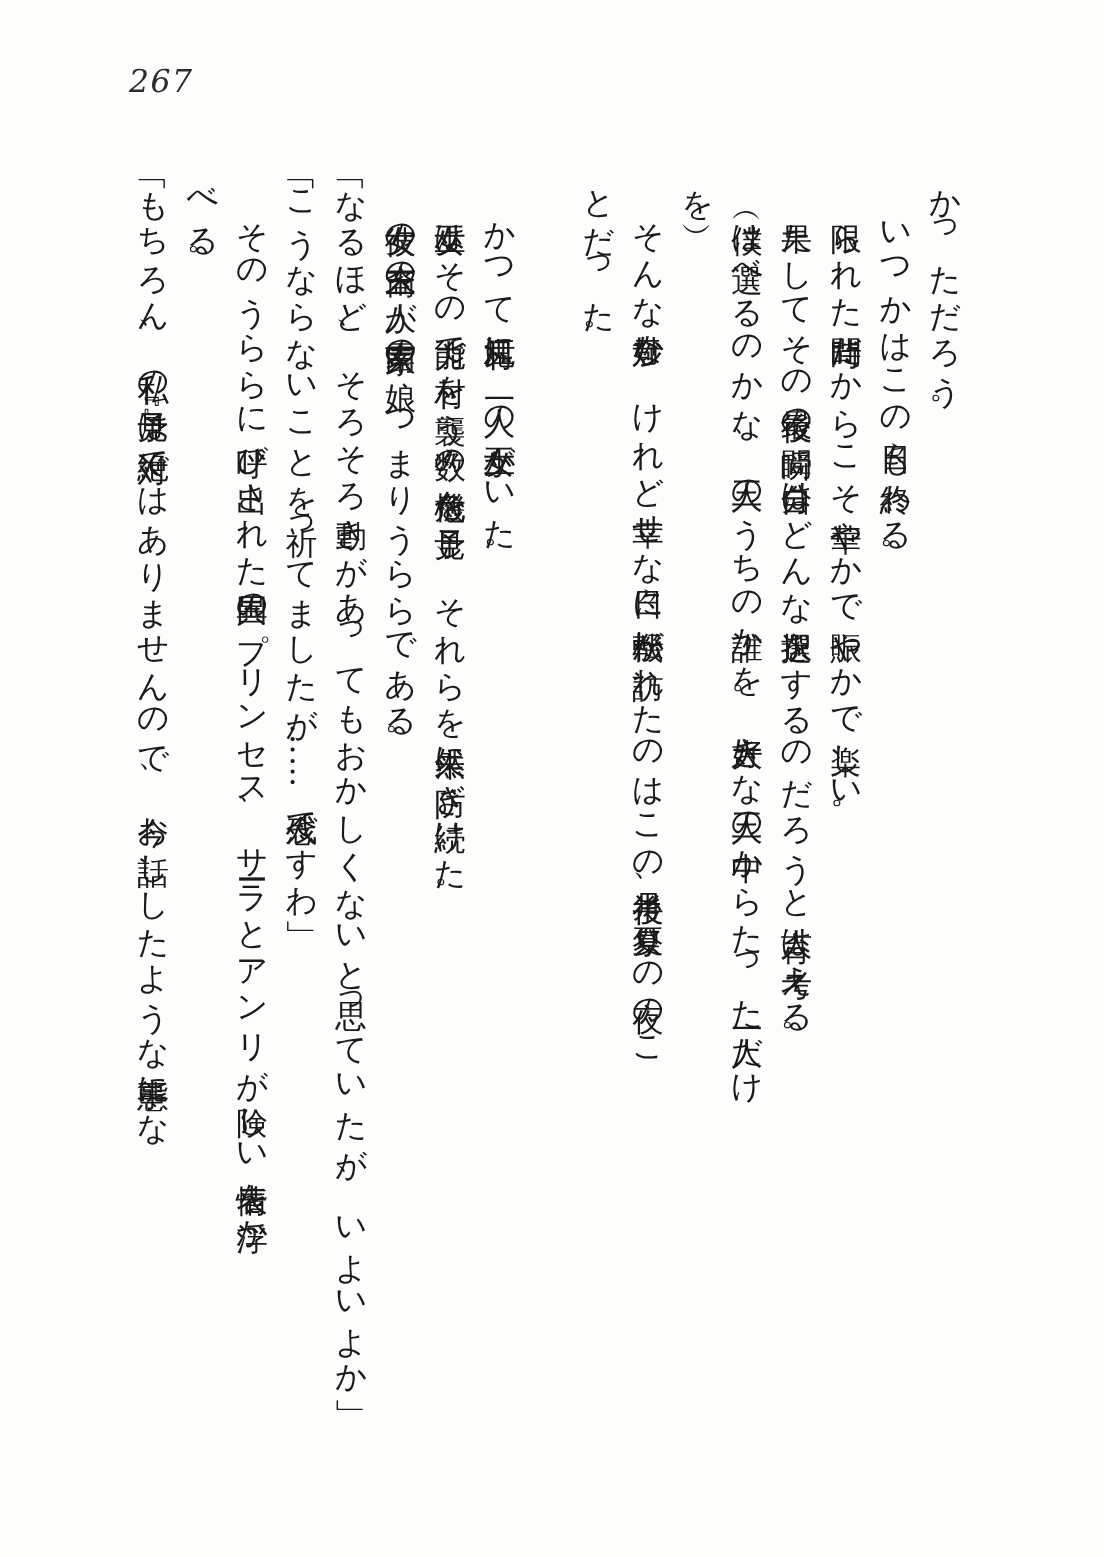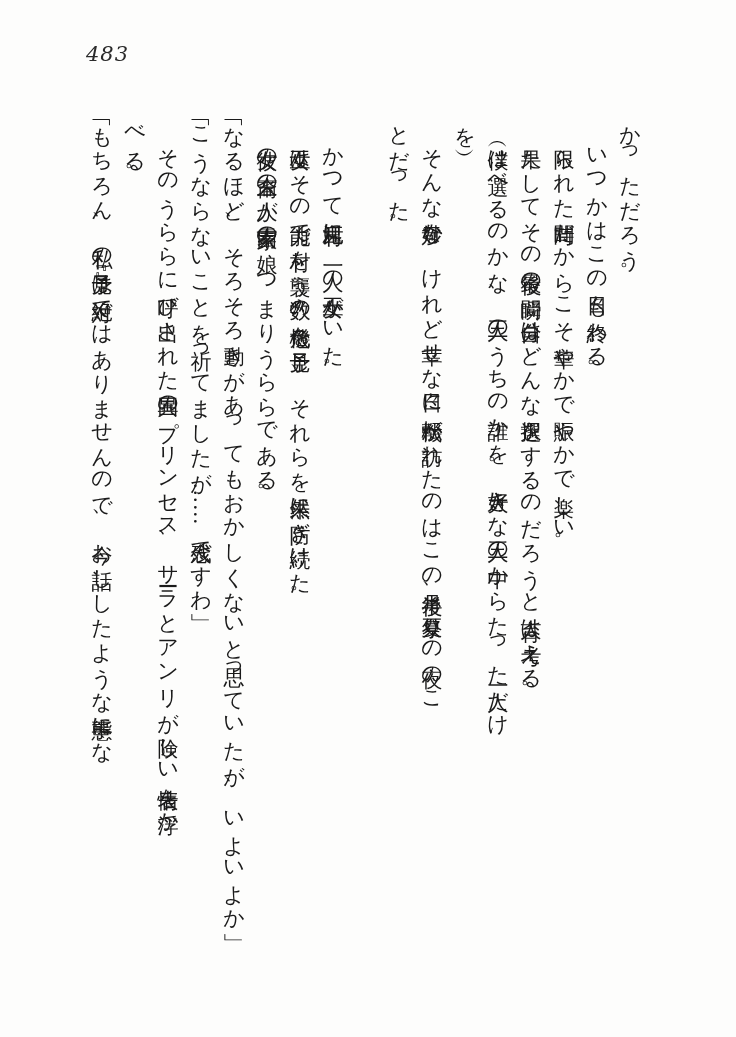--- a/index.html
+++ b/index.html
@@ -51,21 +51,21 @@
     padding: 0;
     white-space: nowrap;        
     text-align: left;           
   }
 </style>
 </head>
 <body>
 
 <div class="book-page">
 
-  <div class="page-number">483</div>
+  <div class="page-number">267</div>
 
   <div class="text-area">
     <p class="text-line">かっただろう。</p>
     <p class="text-line">　いつかはこの日々も終わる。</p>
     <p class="text-line">　限られた時間だからこそ華やかで賑やかで楽しい。</p>
     <p class="text-line">　果たしてその最後の瞬間、自分はどんな選択をするのだろうと育人は考える。</p>
     <p class="text-line">　（僕は選べるのかな、三人のうちの誰かを。大好きな三人の中からたった一人だけ</p>
     <p class="text-line">を）</p>
     <p class="text-line">　そんな奇妙な、けれど幸せな日々に転機が訪れたのはこの半月後、夏祭りの夜のこ</p>
     <p class="text-line">とだった。</p>

